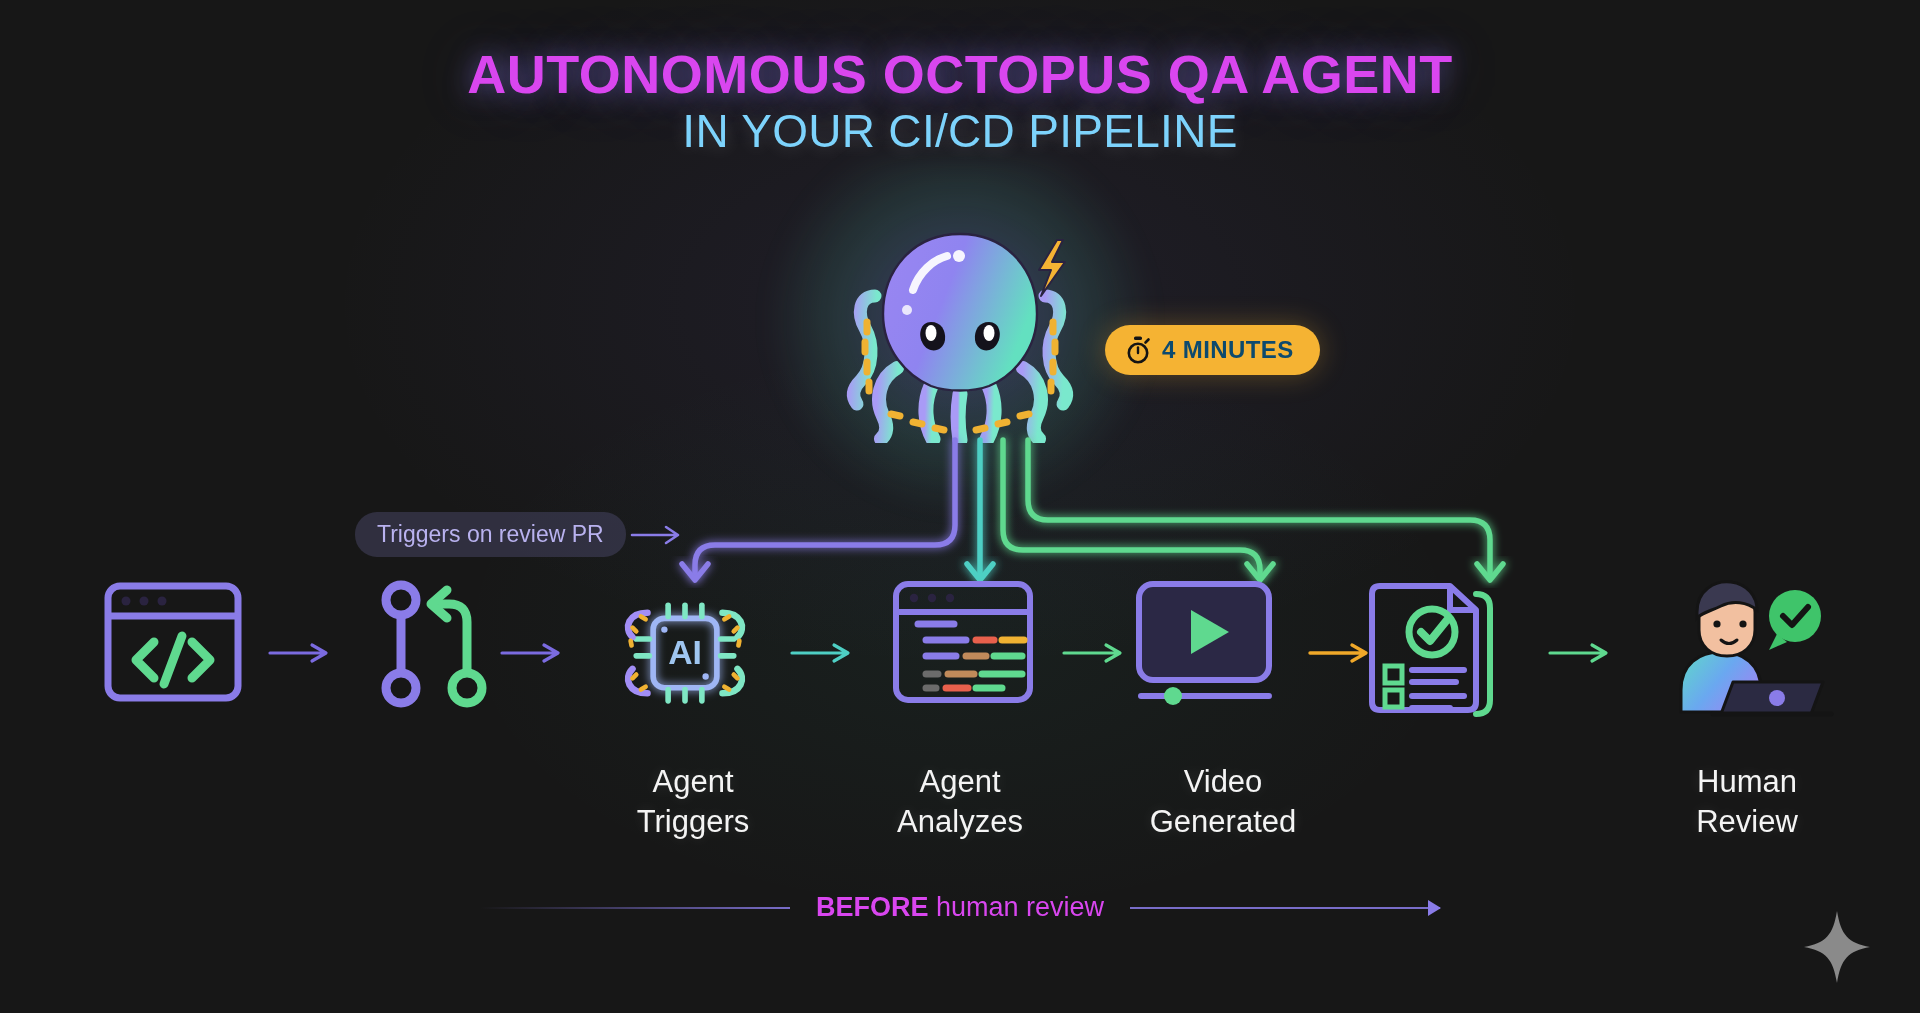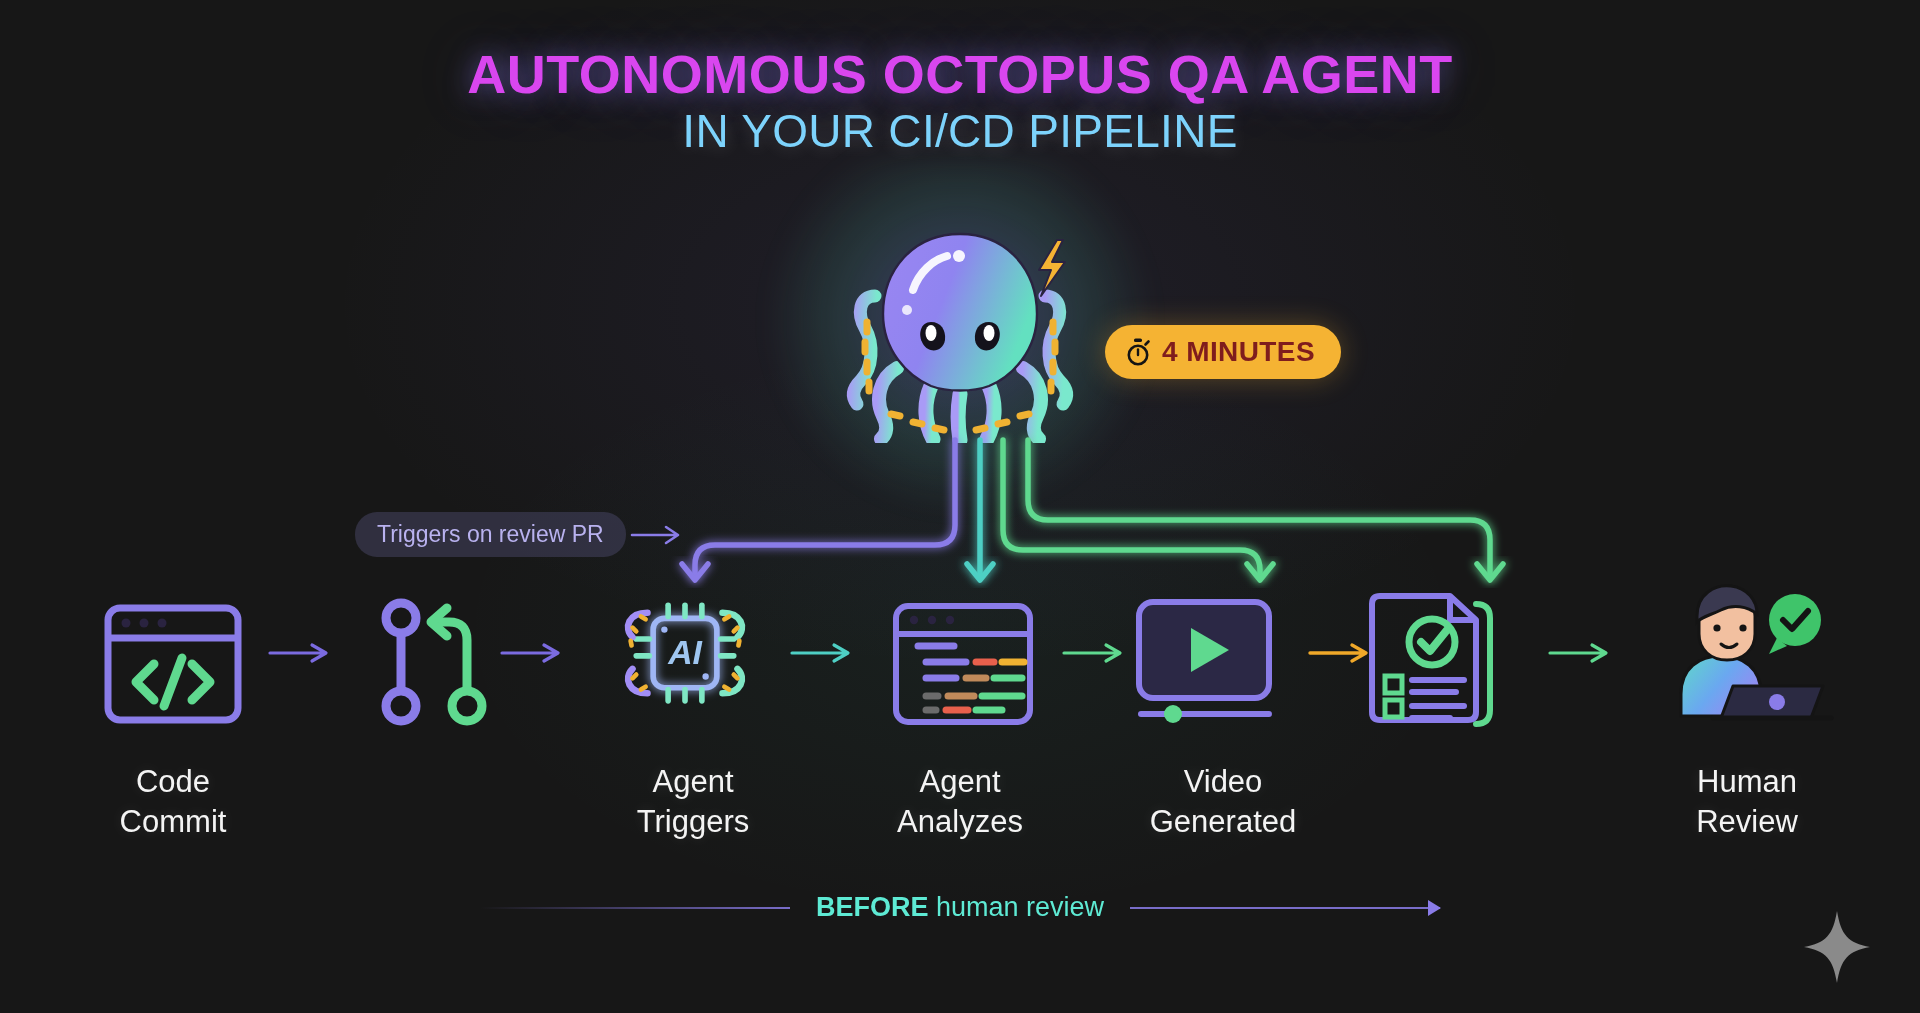--- a/index.html
+++ b/index.html
@@ -36,52 +36,52 @@
   .octo svg{ position:absolute; inset:0; }
 
   
   .badge{
     position:absolute; left:1105px; top:325px;
     display:flex; align-items:center; gap:11px;
     background:#f5b battle; background:#f5b333;
     border-radius:30px; padding:11px 26px 11px 20px;
     box-shadow:0 0 28px rgba(245,179,51,.30);
   }
-  .badge .lbl{ font-size:28px; font-weight:bold; color:#7f1d1d; letter-spacing:.4px; white-space:nowrap; }
+  .badge .lbl{ font-size:24px; font-weight:bold; color:#0c4a6e; letter-spacing:.4px; white-space:nowrap; }
 
   
   .pill{
     position:absolute; left:355px; top:512px;
     background:rgba(70,68,96,.55); border-radius:22px; padding:9px 22px;
   }
   .pill .lbl{ font-size:23px; color:#b9b2ef; white-space:nowrap; }
   .pill-arrow{ position:absolute; left:630px; top:522px; color:#8a7ce8; font-size:30px; }
 
   
   .connectors{ position:absolute; left:0; top:380px; width:1920px; height:210px; }
 
   
   .pipe{ position:absolute; left:0; top:578px; width:1920px; height:150px; }
-  .node{ position:absolute; top:0; width:150px; height:150px; display:flex; align-items:flex-end; justify-content:center;font-style:italic; }
+  .node{ position:absolute; top:0; width:150px; height:150px; display:flex; align-items:flex-start; justify-content:center; }
   .node svg{ display:block; }
   .arrow{ position:absolute; top:62px; width:70px; height:26px; }
 
   
   .labels{ position:absolute; left:0; top:762px; width:1920px; height:90px; }
   .step-label{
     position:absolute; width:230px; text-align:center; color:#f4f4f4;
     font-size:31px; line-height:1.28; text-shadow:0 0 14px rgba(255,255,255,.13);
   }
 
   
   .footer{ position:absolute; left:0; top:892px; width:1920px; display:flex; align-items:center; justify-content:center; gap:26px; }
   .fline{ height:2px; width:310px; }
   .fl-left{ background:linear-gradient(90deg, rgba(138,124,232,0), rgba(138,124,232,.85)); }
   .fl-right{ position:relative; background:linear-gradient(90deg, rgba(138,124,232,.85), rgba(138,124,232,.85)); }
-  .footer .ftext{ font-size:27px; color:#5eead4; white-space:nowrap; }
+  .footer .ftext{ font-size:27px; color:#d946ef; white-space:nowrap; }
   .footer .ftext b{ font-weight:bold; }
   .fhead{ position:absolute; right:-1px; top:-7px; width:0; height:0;
           border-top:8px solid transparent; border-bottom:8px solid transparent; border-left:13px solid #8a7ce8; }
 
   
   .sparkle{ position:absolute; right:48px; bottom:28px; width:70px; height:76px; }
 </style>
 </head>
 <body>
 
@@ -347,24 +347,20 @@
           <circle cx="88" cy="46" r="3.6" fill="#141414"></circle>
         <path d="M66 62 q8 7 16 0" fill="none" stroke="#141414" stroke-width="3" stroke-linecap="round"></path>
         <path d="M78 104 L168 104 L156 136 L66 136 Z" fill="#2b2a42" stroke="#141414" stroke-width="3" stroke-linejoin="round"></path>
         <circle cx="122" cy="120" r="8" fill="#8a7ce8"></circle>
         <path d="M58 136 H176" stroke="#141414" stroke-width="5" stroke-linecap="round"></path>
       </svg>
     </div>
   </div>
 
   <div class="labels">
-    <div class="step-label" style="left:58px;">
-      <div>Code</div>
-        <div>Commit</div>
-      </div>
     <div class="step-label" style="left:578px;">
       <div>Agent</div>
         <div>Triggers</div>
       </div>
     <div class="step-label" style="left:845px;">
       <div>Agent</div>
         <div>Analyzes</div>
       </div>
     <div class="step-label" style="left:1108px;">
       <div>Video</div>

